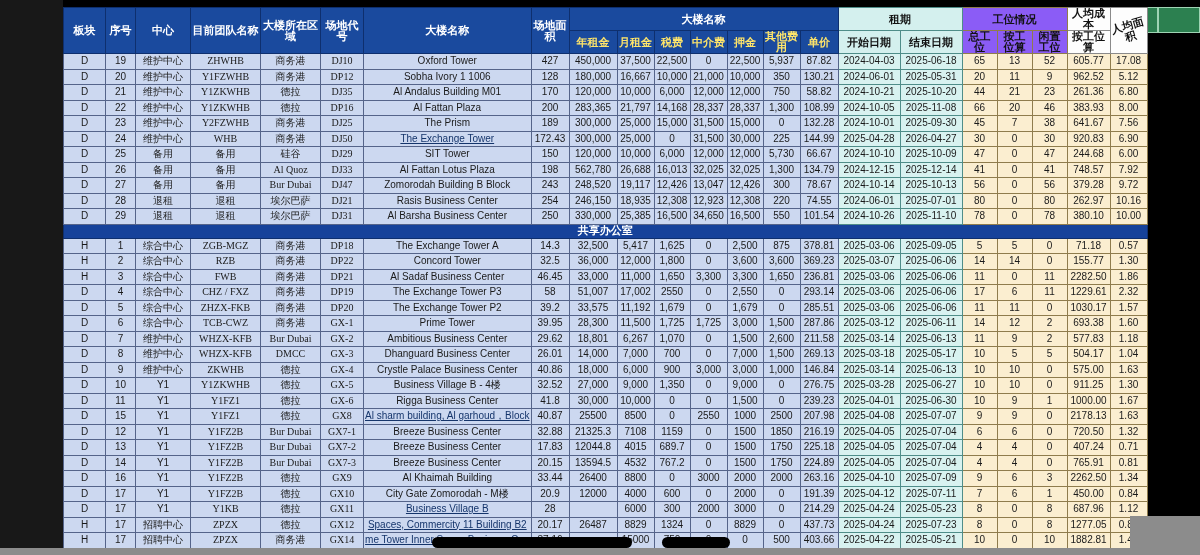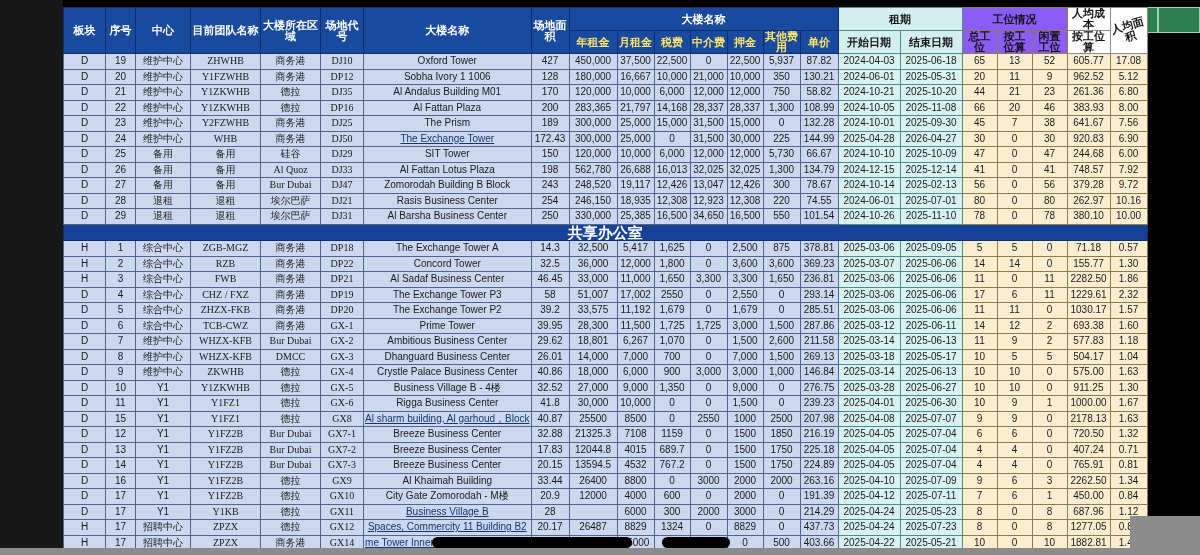--- a/index.html
+++ b/index.html
@@ -22,21 +22,21 @@
   .h-cyan{background:#d4f0ee;border:1px solid #4f8d89;color:#111;}
   .h-tan{background:#8b5cf6;border:1px solid #8f7c4d;color:#111;}
   .h-white{background:#fdfdfd;border:1px solid #8a8a8a;color:#111;}
   .rot{transform:rotate(-16deg);display:inline-block;font-size:11px;}
 
   .c-blue{background:#ccd8f0;border:1px solid #55648a;}
   .c-cyan{background:#d8f2f0;border:1px solid #4f8d89;}
   .c-tan{background:#fbeed0;border:1px solid #8f7c4d;}
   .serif{font-family:"Liberation Serif","DejaVu Serif",serif;}
   .link{text-decoration:underline;color:#15356b;}
-  .band td{background:#16429a;color:#fff;font-weight:bold;font-size:15px;border:1px solid #0e2f6e;}
+  .band td{background:#16429a;color:#fff;font-weight:bold;font-size:11px;border:1px solid #0e2f6e;}
   .total td{font-size:10px;}
   .redact{position:absolute;height:11px;background:#000;border-radius:6px;z-index:5;}
 </style>
 </head>
 <body>
 
 <div id="screen">
   <div id="left-strip"></div>
   <div id="green-a" class="green-cell"></div>
   <div id="green-b" class="green-cell"></div>
@@ -302,21 +302,21 @@
           <td class="c-blue">Zomorodah Building B Block</td>
           <td class="c-blue">243</td>
           <td class="c-blue">248,520</td>
           <td class="c-blue">19,117</td>
           <td class="c-blue">12,426</td>
           <td class="c-blue">13,047</td>
           <td class="c-blue">12,426</td>
           <td class="c-blue">300</td>
           <td class="c-blue">78.67</td>
           <td class="c-cyan">2024-10-14</td>
-          <td class="c-cyan">2025-02-13</td>
+          <td class="c-cyan">2025-10-13</td>
           <td class="c-tan">56</td>
           <td class="c-tan">0</td>
           <td class="c-tan">56</td>
           <td class="c-tan">379.28</td>
           <td class="c-tan">9.72</td>
         </tr>
         <tr style="height: 15.5px;">
           <td class="c-blue">D</td>
           <td class="c-blue">28</td>
           <td class="c-blue">退租</td>

